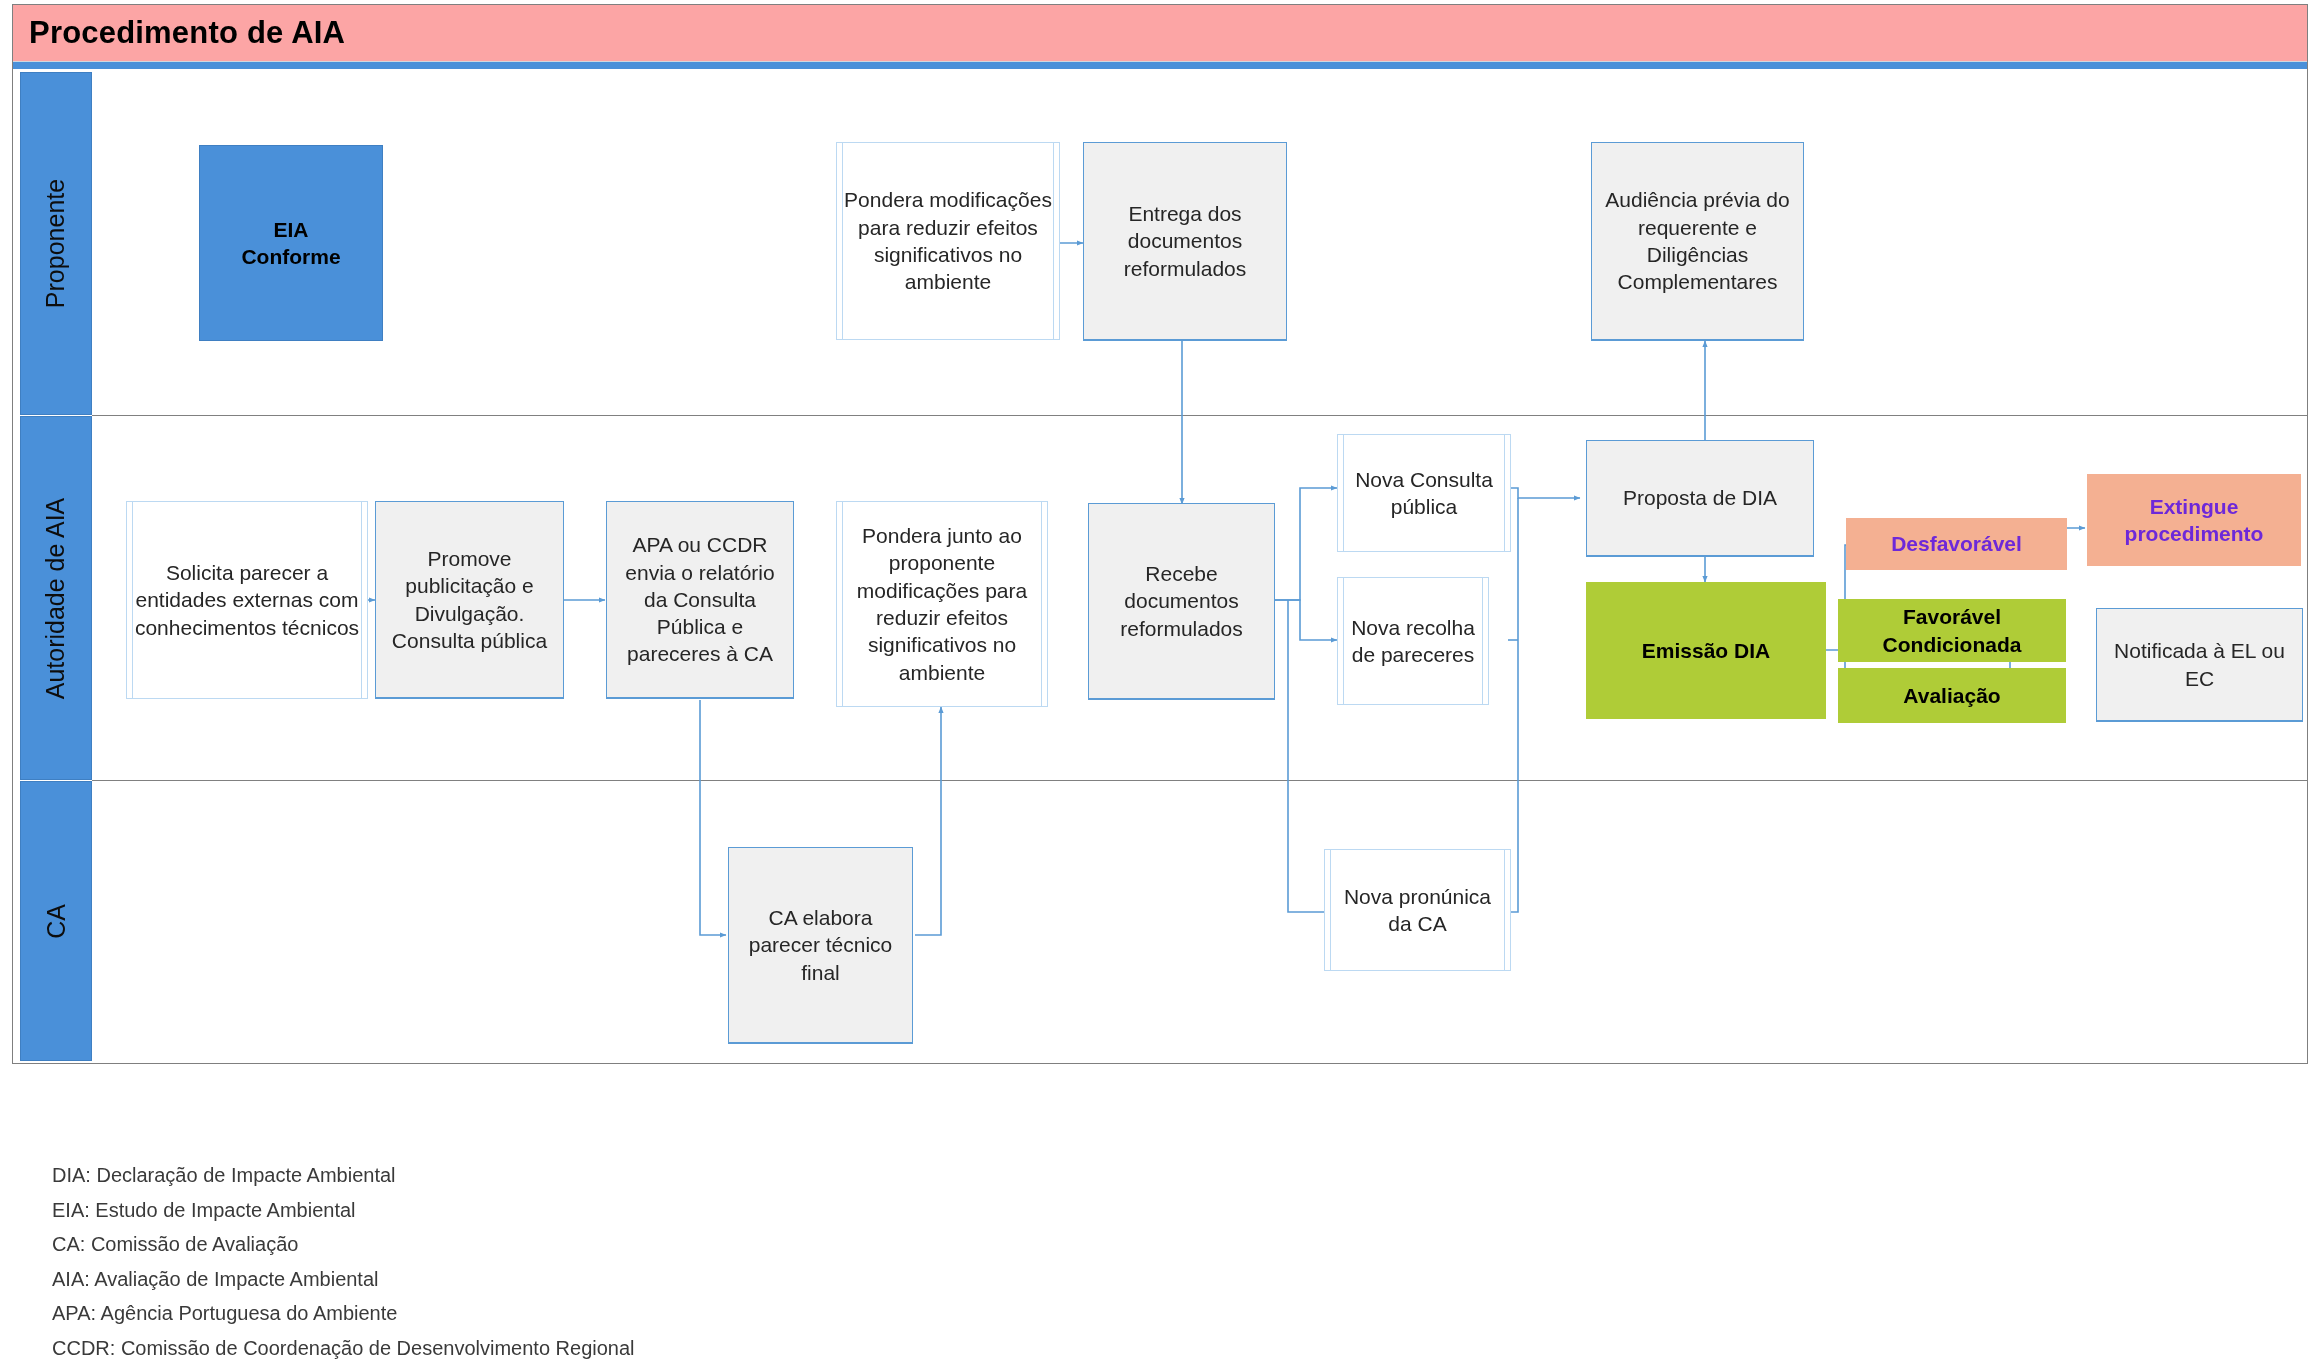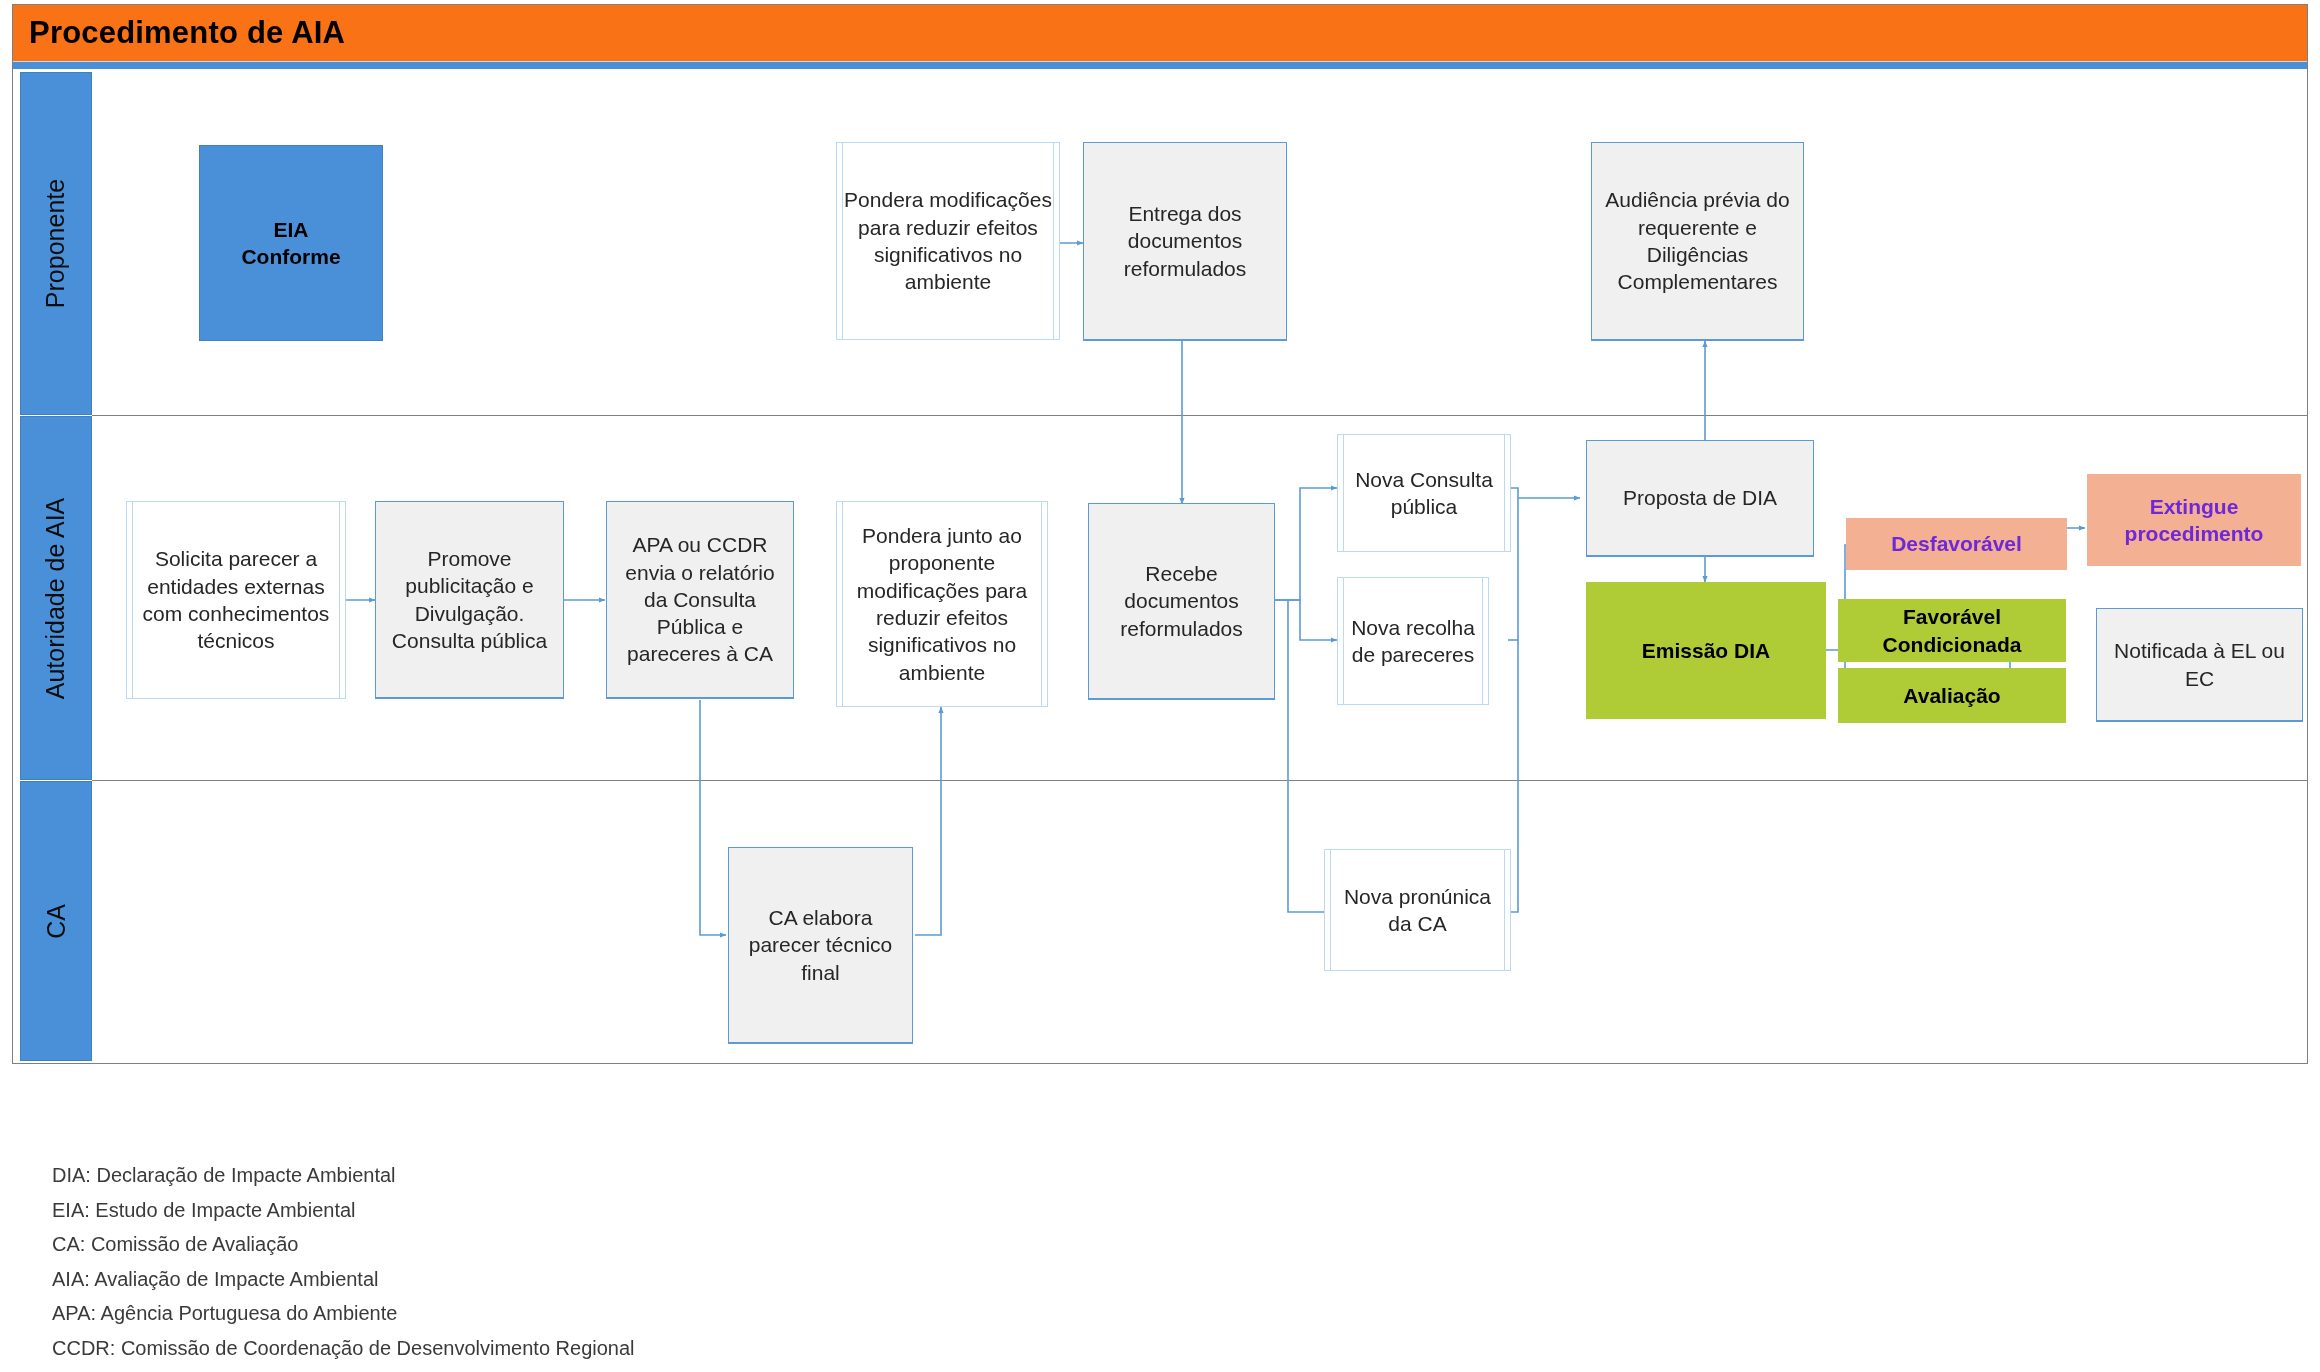--- a/index.html
+++ b/index.html
@@ -13,21 +13,21 @@
   #diagram-frame{
     position:absolute;left:12px;top:4px;width:2296px;height:1060px;
     border:1px solid #7f7f7f;
     background:#ffffff;
     box-sizing:border-box;
   }
 
   
   #title-band{
     position:absolute;left:13px;top:5px;width:2294px;height:56px;
-    background:#f97316;
+    background:#fca5a5;
     box-sizing:border-box;
   }
   #title-text{
     position:absolute;left:16px;top:10px;
     font-size:31px;font-weight:bold;color:#000000;
     letter-spacing:.2px;white-space:nowrap;
   }
   #title-underline{
     position:absolute;left:13px;top:61px;width:2294px;height:7px;
     background:#4a90d9;border-top:1px solid #cfd8e0;
@@ -195,21 +195,21 @@
 </div>
 
 <div class="node node-grey" style="left:1083px;top:142px;width:204px;height:199px;">
   <span class="node-label">Entrega dos documentos reformulados</span>
 </div>
 
 <div class="node node-grey" style="left:1591px;top:142px;width:213px;height:199px;">
   <span class="node-label">Audiência prévia do requerente e Diligências Complementares</span>
 </div>
 
-<div class="node node-plain" style="left:126px;top:501px;width:220px;height:198px;">
+<div class="node node-plain" style="left:126px;top:501px;width:242px;height:198px;">
   <span class="node-label">Solicita parecer a entidades externas com conhecimentos técnicos</span>
 </div>
 
 <div class="node node-grey" style="left:375px;top:501px;width:189px;height:198px;">
   <span class="node-label">Promove publicitação e Divulgação. Consulta pública</span>
 </div>
 
 <div class="node node-grey" style="left:606px;top:501px;width:188px;height:198px;">
   <span class="node-label">APA ou CCDR envia o relatório da Consulta Pública e pareceres à CA</span>
 </div>

